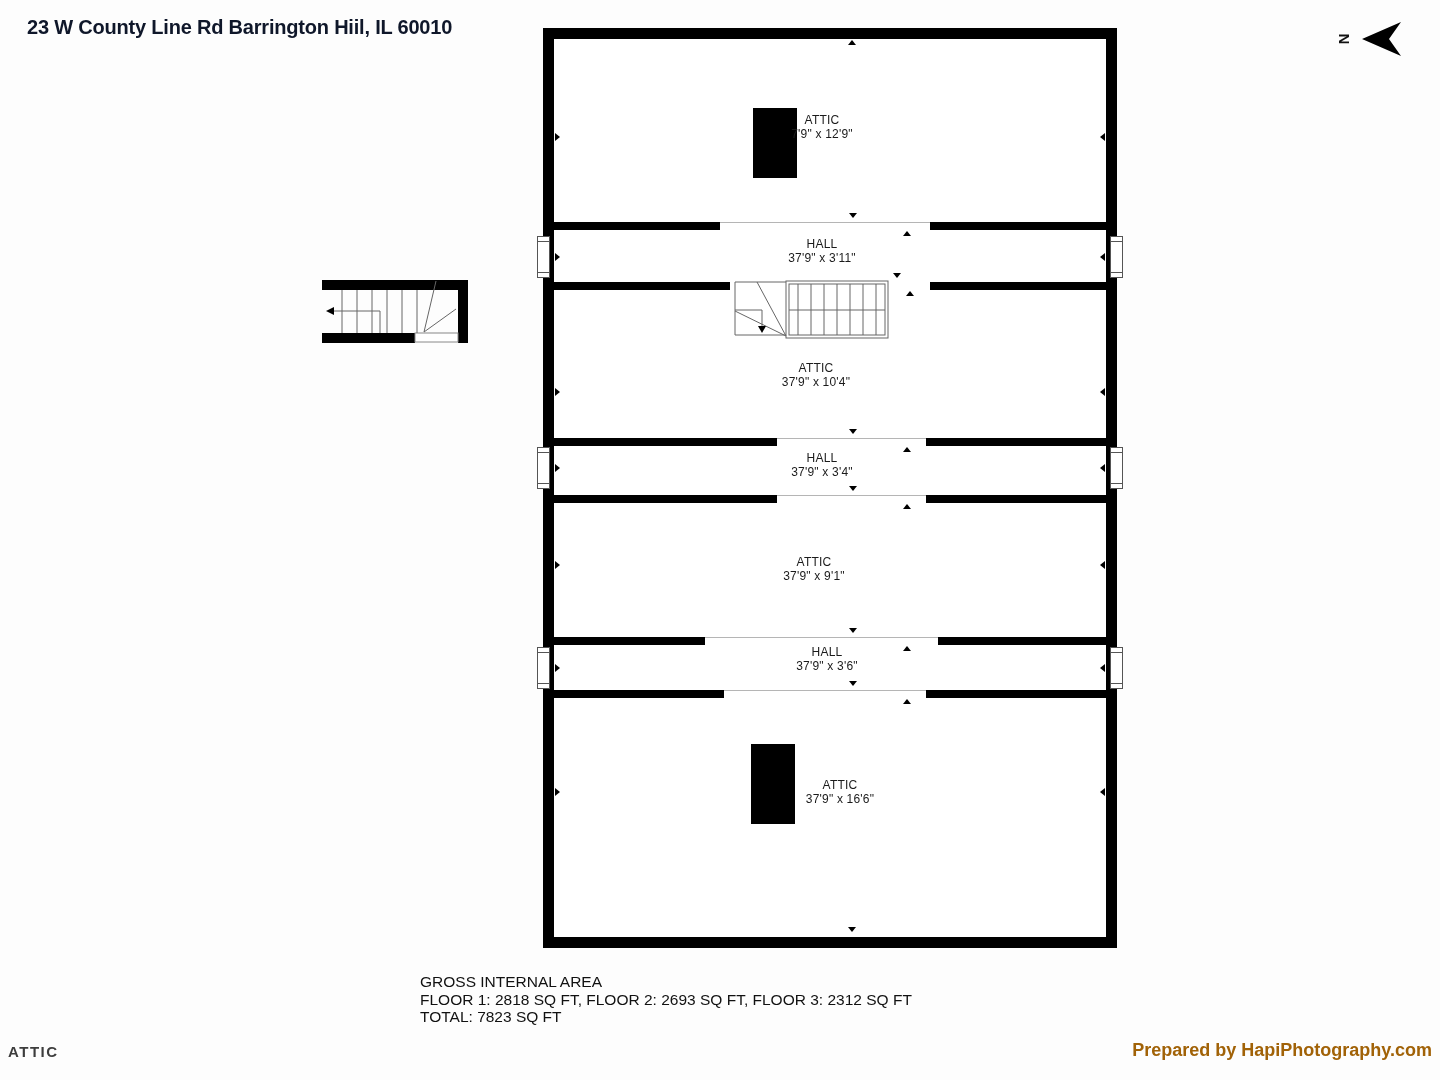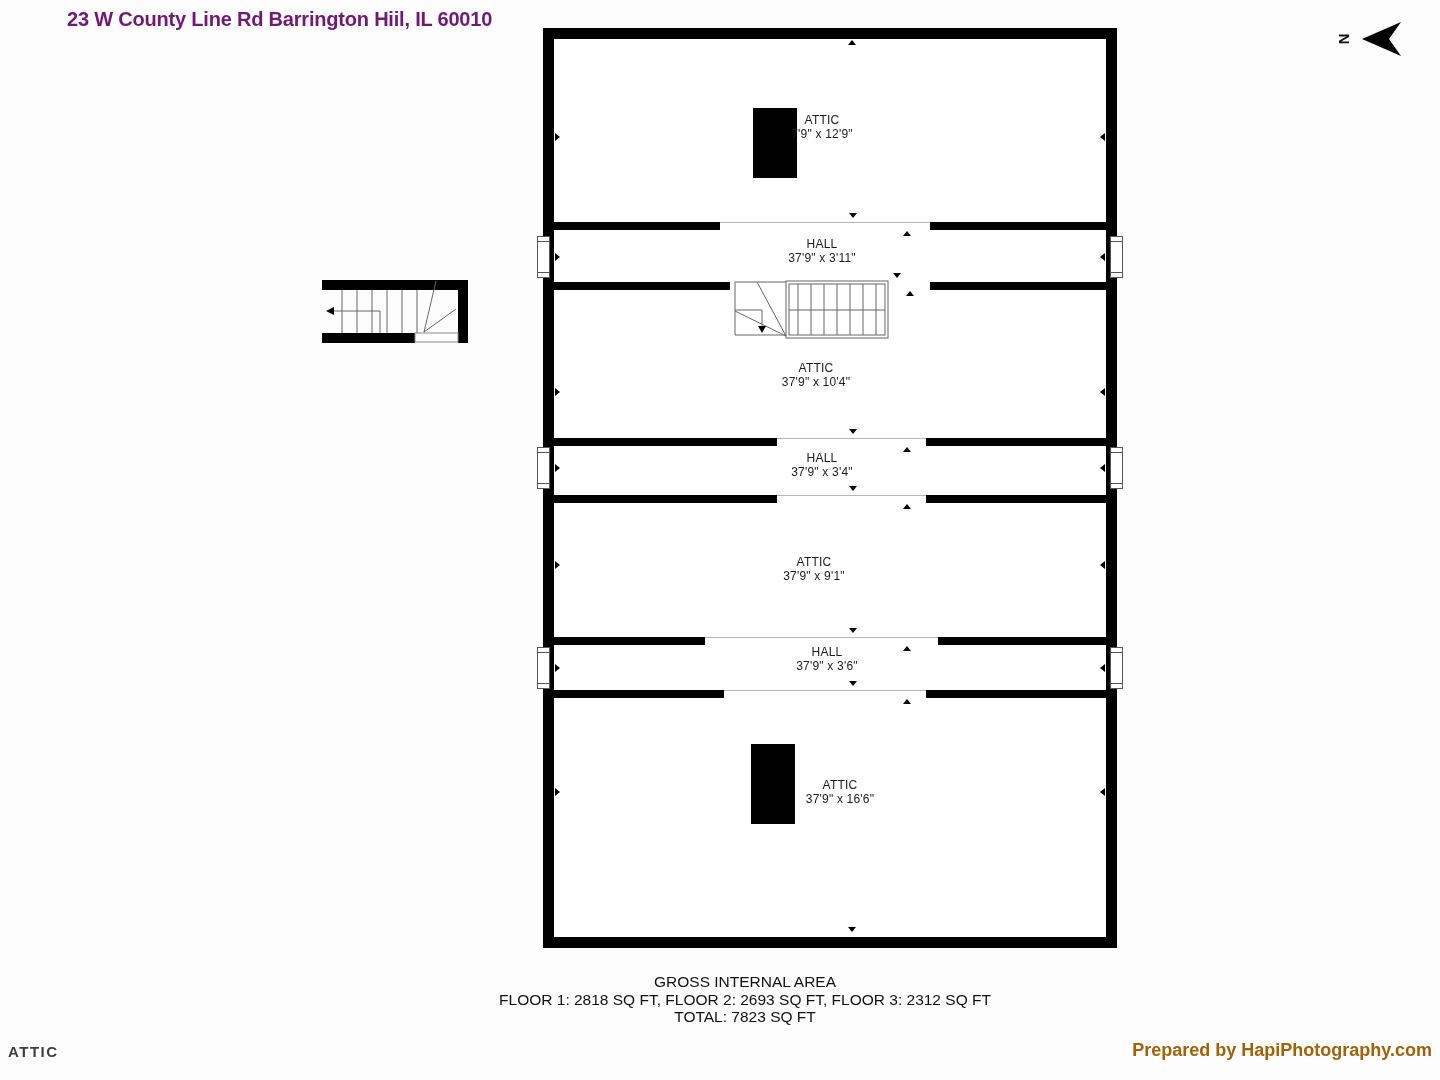--- a/index.html
+++ b/index.html
@@ -5,30 +5,30 @@
   html,body{margin:0;padding:0;}
   body{
     width:1440px;height:1080px;position:relative;overflow:hidden;
     background:#fdfdfd;
     font-family:"Liberation Sans", sans-serif;
     color:#1a1a1a;
   }
   .abs{position:absolute;}
   
   .page-title{
-    left:27px;top:8px;font-size:20px;font-weight:bold;color:#701a75;letter-spacing:-0.2px;margin-left:40px;
+    left:27px;top:16px;font-size:20px;font-weight:bold;color:#0f172a;letter-spacing:-0.2px;
   }
   .floor-label{
     left:8px;top:1043px;font-size:15px;font-weight:bold;color:#3d3d3d;letter-spacing:1.5px;
   }
   .credit{
     right:8px;top:1040px;font-size:18px;font-weight:bold;color:#a16207;
   }
   .footer-block{
-    left:420px;top:973px;width:650px;text-align:center;
+    left:420px;top:973px;width:650px;
     font-size:15.5px;line-height:17.6px;color:#111;
   }
   .footer-block .muted{color:#8e8e8e;}
   .room-label{
     width:200px;text-align:center;font-size:12px;line-height:13.5px;color:#1b1b1b;letter-spacing:0.2px;
   }
   
   .plan-base{left:543px;top:28px;width:574px;height:920px;background:#ffffff;}
   .wall{background:#000;}
   .gap-line{height:1px;background:#b5b5b5;}

